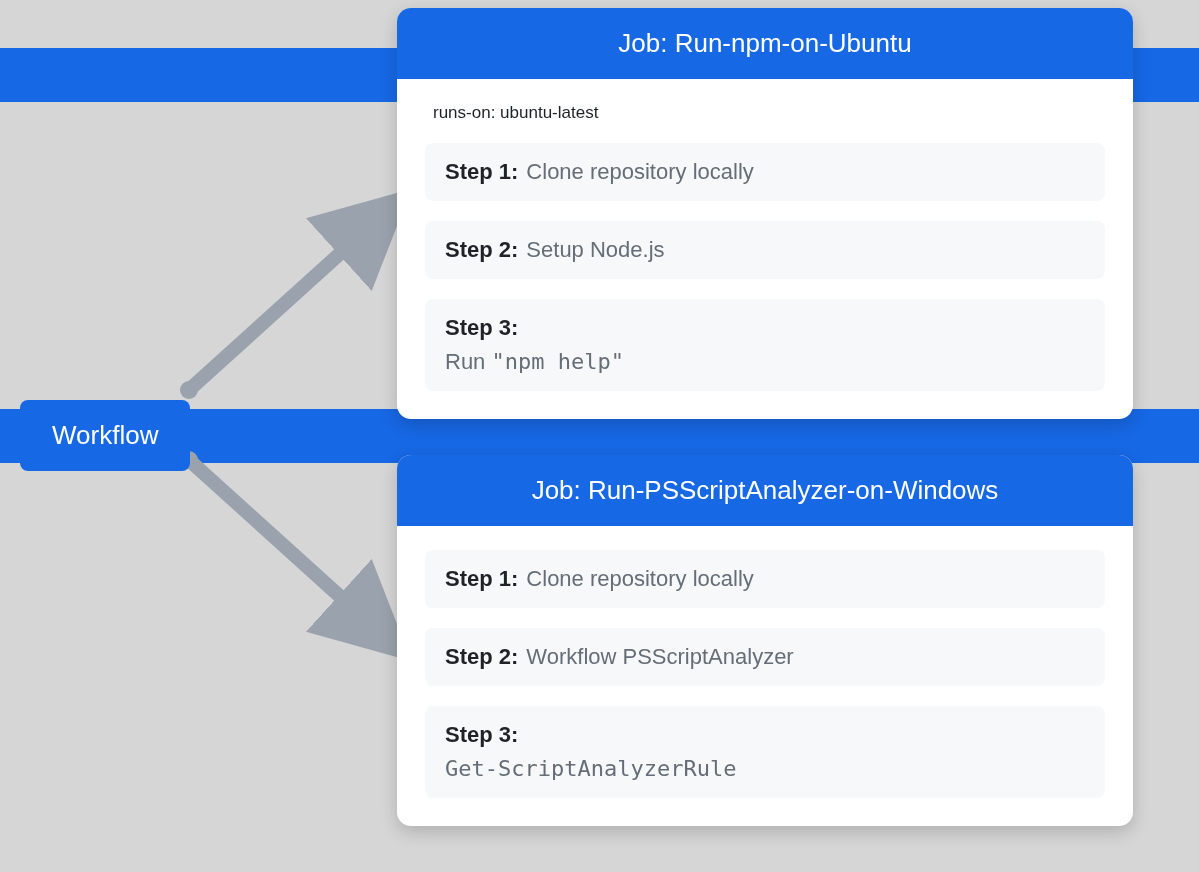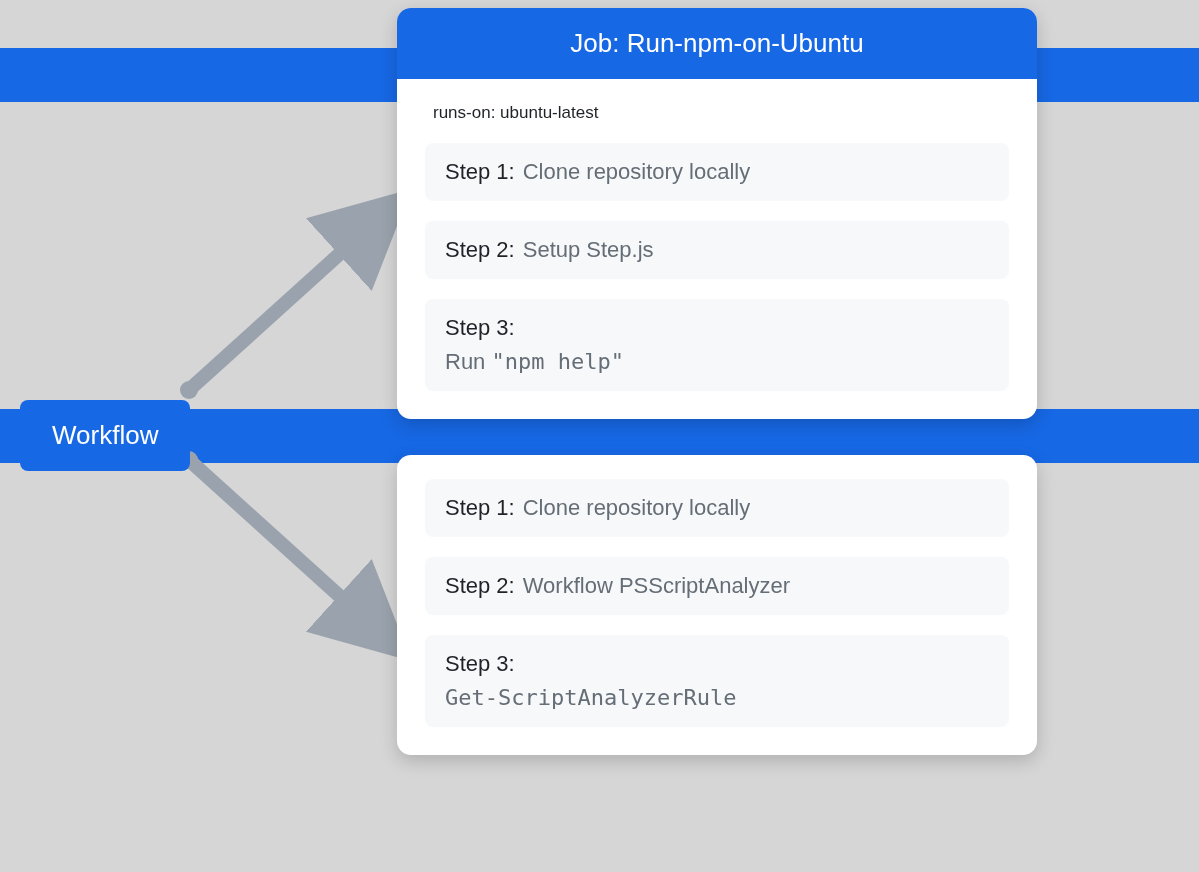--- a/index.html
+++ b/index.html
@@ -40,21 +40,21 @@
     position: absolute;
     left: 175px;
     top: 190px;
     width: 245px;
     height: 500px;
     z-index: 5;
   }
   .job-card {
     position: absolute;
     left: 397px;
-    width: 640px;
+    width: 736px;
     background: #fff;
     border-radius: 14px;
     box-shadow: 0 6px 18px rgba(0,0,0,0.18);
     z-index: 20;
     overflow: hidden;
   }
   .job-1 { top: 8px; }
   .job-2 { top: 455px; }
   .job-header {
     background: #1768e5;
@@ -79,21 +79,21 @@
     padding: 16px 20px;
     margin-bottom: 20px;
     font-size: 22px;
     display: flex;
     gap: 8px;
     align-items: baseline;
   }
   .step:last-child { margin-bottom: 0; flex-direction: column; }
   .step-label {
     color: #1f2328;
-    font-weight: 400;
+    font-weight: 700;
     white-space: nowrap;
   }
   .step-desc {
     color: #656d76;
   }
   .step-desc .code {
     font-family: ui-monospace, SFMono-Regular, "SF Mono", Menlo, Consolas, monospace;
   }
 </style>
 </head>
@@ -123,30 +123,33 @@
     <span>Job: Run-npm-on-Ubuntu</span>
   </div>
   <div class="job-body">
     <div class="runs-on">runs-on: ubuntu-latest</div>
     <div class="step">
       <span class="step-label">Step 1:</span>
       <span class="step-desc">Clone repository locally</span>
     </div>
     <div class="step">
       <span class="step-label">Step 2:</span>
-      <span class="step-desc">Setup Step.js</span>
+      <span class="step-desc">Setup Node.js</span>
     </div>
     <div class="step">
       <span class="step-label">Step 3:</span>
       <span class="step-desc"><span>Run </span><span class="code">"npm help"</span></span>
     </div>
   </div>
 </div>
 
 <div class="job-card job-2">
+  <div class="job-header">
+    <span>Job: Run-PSScriptAnalyzer-on-Windows</span>
+  </div>
   <div class="job-body">
     <div class="step">
       <span class="step-label">Step 1:</span>
       <span class="step-desc">Clone repository locally</span>
     </div>
     <div class="step">
       <span class="step-label">Step 2:</span>
       <span class="step-desc">Workflow PSScriptAnalyzer</span>
     </div>
     <div class="step">

